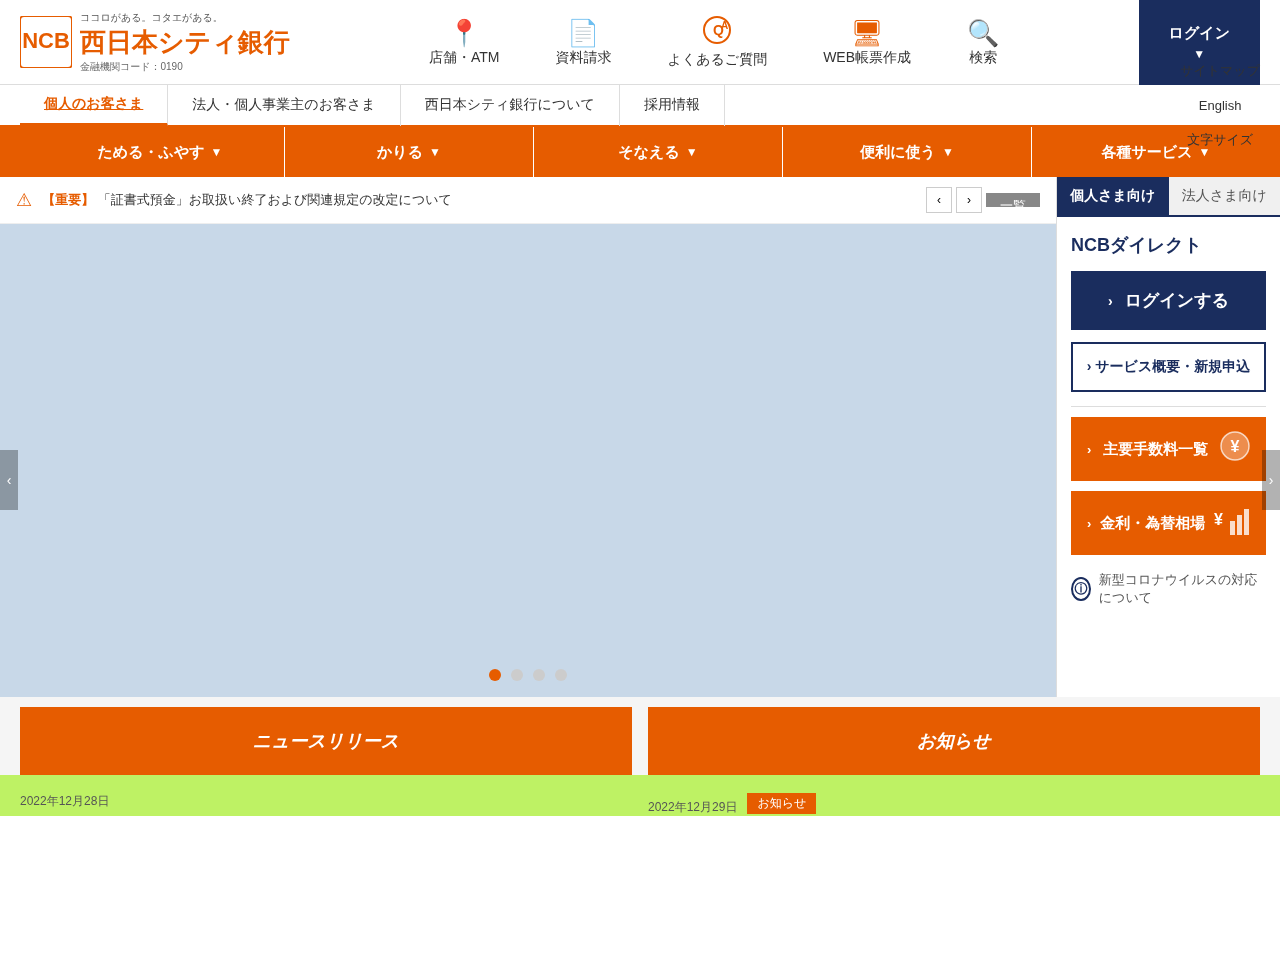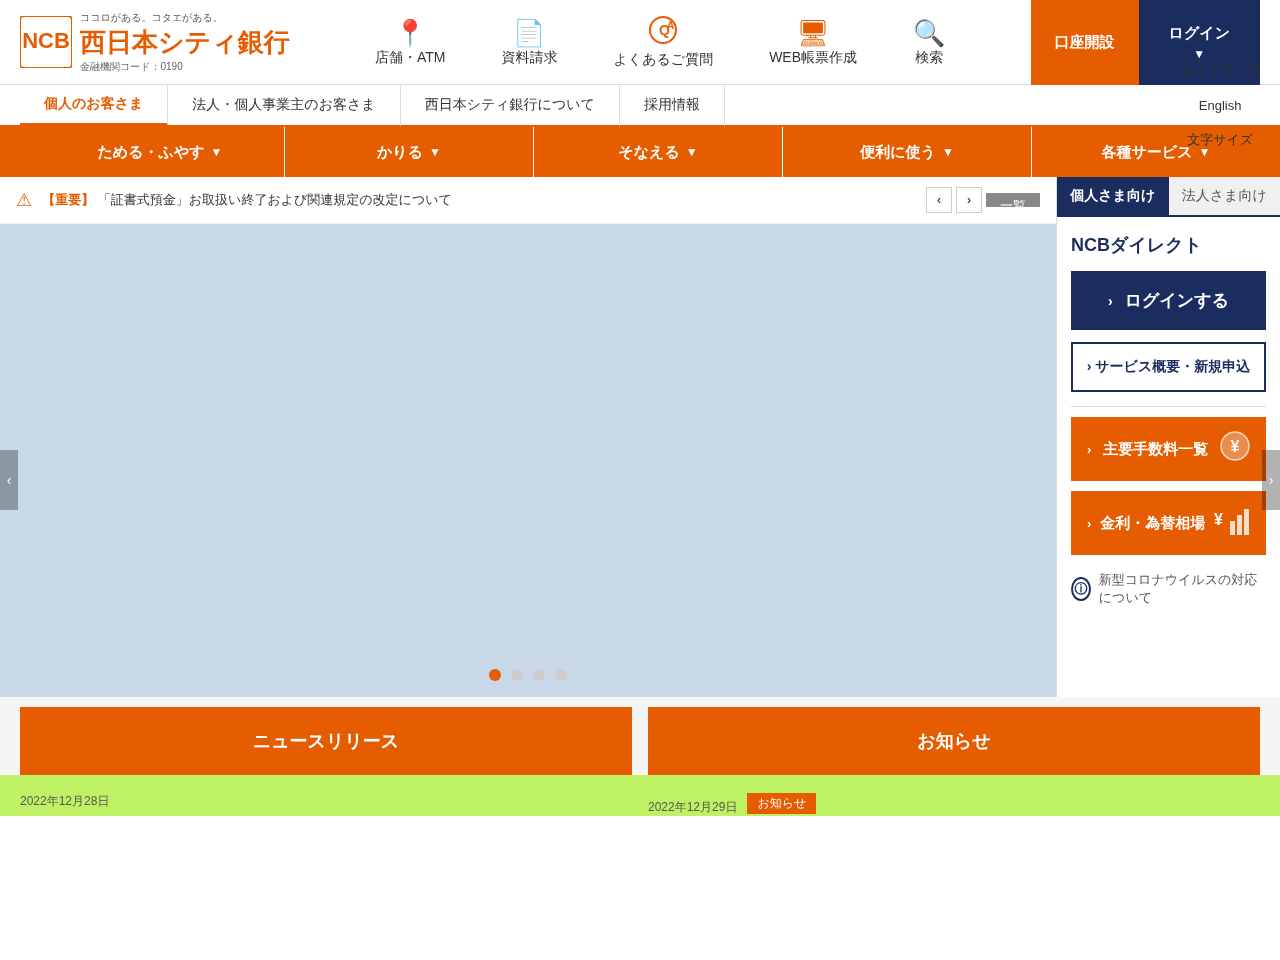--- a/index.html
+++ b/index.html
@@ -20,21 +20,21 @@
 
     .header-buttons { display: flex; align-items: stretch; height: 85px; }
     .btn-account-open { background: #e65c00; color: #fff; border: none; padding: 0 24px; font-size: 15px; cursor: pointer; font-weight: bold; }
     .btn-login { background: #1a2d5e; color: #fff; border: none; padding: 4px 30px; font-size: 15px; cursor: pointer; font-weight: bold; display: flex; flex-direction: column; align-items: center; justify-content: center; }
     .btn-login-arrow { font-size: 12px; margin-top: 4px; }
 
     
     .sub-nav { display: flex; align-items: center; height: 42px; background: #fff; border-bottom: 2px solid #e65c00; padding: 0 20px; }
     .sub-nav-items { display: flex; flex: 1; }
     .sub-nav-item { padding: 0 24px; font-size: 14px; color: #333; cursor: pointer; display: flex; align-items: center; height: 42px; border-right: 1px solid #ddd; }
-    .sub-nav-item.active { color: #e65c00; font-weight: bold; border-bottom: 3px solid #e65c00; }
+    .sub-nav-item.active { color: #e65c00; font-weight: bold; border-bottom: 3px solid #e65c00; text-decoration: underline; }
     .sub-nav-right { display: flex; align-items: center; gap: 18px; margin-left: auto; flex-direction: column; }
     .sub-nav-right-item { font-size: 13px; color: #333; cursor: pointer; }
     .sub-nav-right-item.english { color: #333; }
 
     
     .orange-nav { display: flex; background: #e65c00; height: 50px; padding-left: 36px; }
     .orange-nav-item { flex: 1; display: flex; align-items: center; justify-content: center; color: #fff; font-size: 15px; font-weight: bold; cursor: pointer; border-right: 1px solid #fff; position: relative; }
     .orange-nav-item:last-child { border-right: none; }
     .orange-nav-item .chevron { font-size: 12px; margin-left: 6px; }
 
@@ -81,21 +81,21 @@
     .btn-rate .arrow { font-size: 13px; }
 
     .covid-notice { display: flex; align-items: center; gap: 8px; font-size: 13px; color: #555; cursor: pointer; }
     .covid-icon { color: #1a2d5e; font-size: 20px; border: 2px solid #1a2d5e; border-radius: 50%; width: 24px; height: 24px; display: flex; align-items: center; justify-content: center; font-size: 13px; font-weight: bold; }
 
     
     .side-arrow-left { position: fixed; left: 0; top: 50%; transform: translateY(-50%); width: 18px; height: 60px; background: rgba(0,0,0,0.3); display: flex; align-items: center; justify-content: center; color: #fff; cursor: pointer; z-index: 10; }
     .side-arrow-right { position: fixed; right: 0; top: 50%; transform: translateY(-50%); width: 18px; height: 60px; background: rgba(0,0,0,0.3); display: flex; align-items: center; justify-content: center; color: #fff; cursor: pointer; z-index: 10; }
 
     
-    .bottom-section { background: #f5f5f5; padding: 10px 20px 0 20px; }
+    .bottom-section { background: #f5f5f5; padding: 10px 20px 0 20px; font-style: italic; }
     .bottom-tabs { display: flex; gap: 16px; }
     .bottom-tab { flex: 1; background: #e65c00; color: #fff; text-align: center; padding: 22px 0; font-size: 18px; font-weight: bold; cursor: pointer; }
 
     .bottom-content { display: flex; gap: 16px; margin-top: 0; background: #bef264; padding: 10px 20px 0; }
     .bottom-news { flex: 1; }
     .bottom-notice { flex: 1; }
     .bottom-date { font-size: 12px; color: #555; margin-top: 8px; }
     .news-row { display: flex; align-items: center; gap: 10px; margin-top: 6px; }
     .news-badge { background: #e65c00; color: #fff; padding: 2px 10px; font-size: 12px; }
   </style>
@@ -141,21 +141,20 @@
       <span class="nav-icon-symbol">🖥</span>
       <span>WEB帳票作成</span>
     </a>
     <a class="nav-icon-item">
       <span class="nav-icon-symbol">🔍</span>
       <span>検索</span>
     </a>
   </nav>
 
   <div class="header-buttons">
-    <button class="btn-account-open">口座開設</button>
     <button class="btn-login">
       <span>ログイン</span>
       <span class="btn-login-arrow">▼</span>
     </button>
   </div>
 </header>
 
 <nav class="sub-nav">
   <div class="sub-nav-items">
     <span class="sub-nav-item active">個人のお客さま</span>

